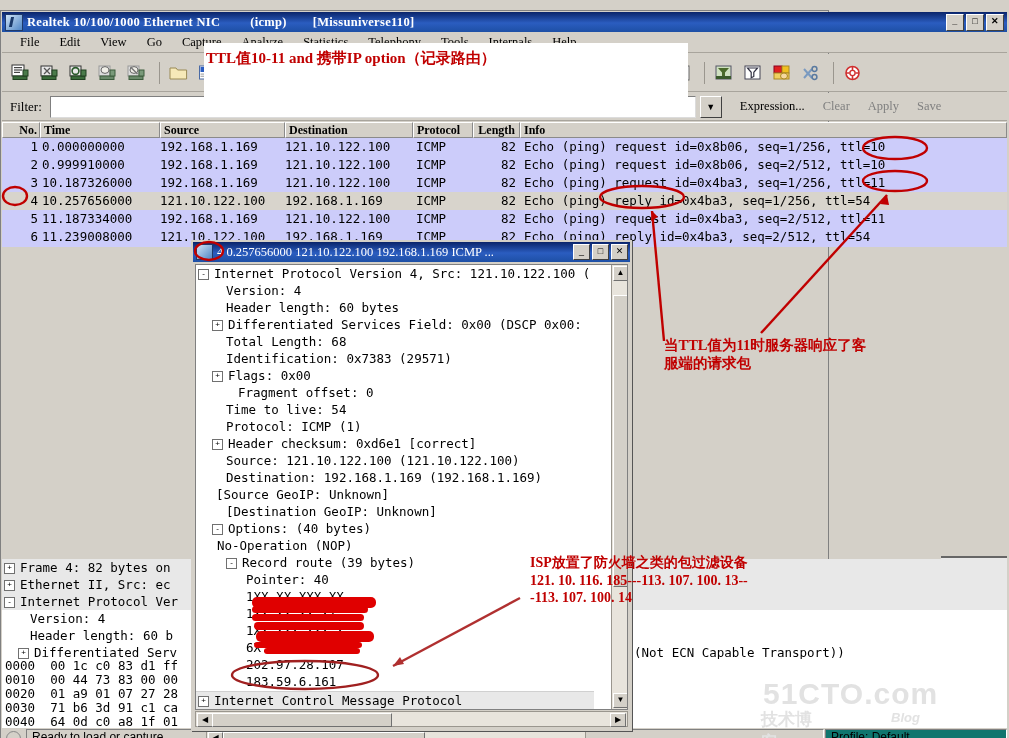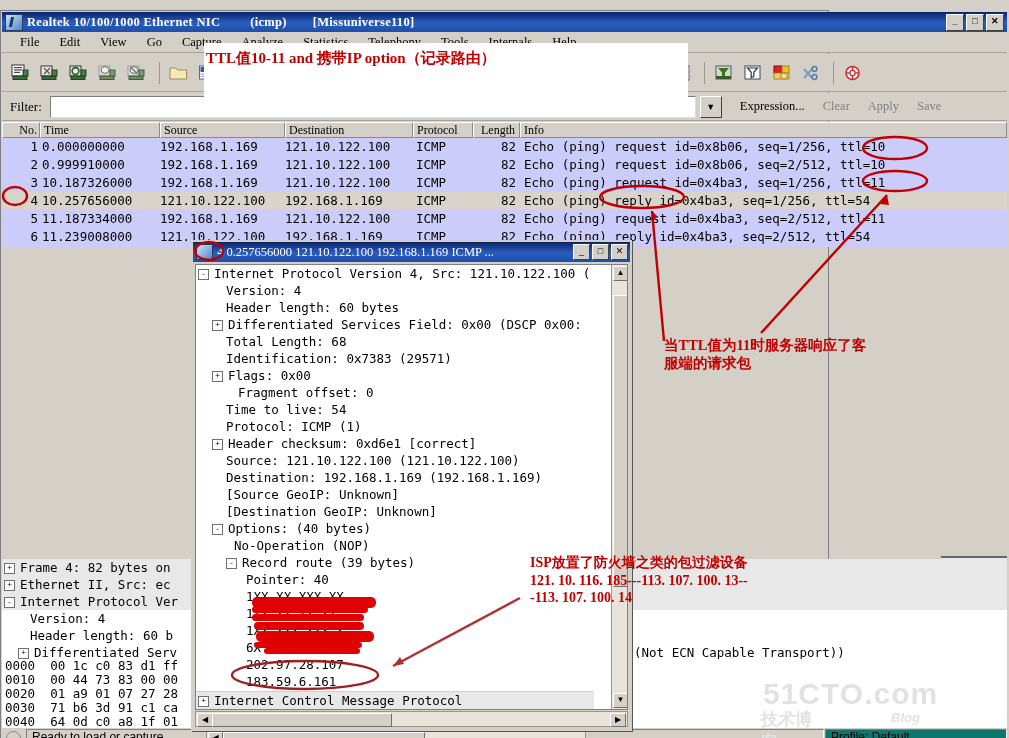--- a/index.html
+++ b/index.html
@@ -64,21 +64,21 @@
      margin-left:18px;white-space:nowrap;}
   .fbtn.act{color:#000;}
 
   
   .plist{position:absolute;left:1px;top:111px;width:1005px;height:125px;
      background:#fff;overflow:hidden;}
   .phead{display:flex;height:16px;background:#d4d0c8;
      font-family:"Liberation Serif",serif;font-size:12px;}
   .phead div{border-right:1px solid #8a8a8a;border-bottom:1px solid #8a8a8a;
      border-top:1px solid #fff;border-left:1px solid #fff;
-     padding-left:3px;box-sizing:border-box;overflow:hidden;white-space:nowrap;}
+     padding-left:3px;box-sizing:border-box;overflow:hidden;white-space:nowrap;font-weight:bold;}
   .prow{display:flex;height:18px;line-height:18px;
      font-family:"DejaVu Sans Mono",monospace;font-size:12.5px;
      background:#ccccfa;color:#000;white-space:nowrap;}
   .prow.sel{background:#d8d4cc;}
   .c-no{width:38px;text-align:right;box-sizing:border-box;padding-right:2px;}
   .c-time{width:120px;box-sizing:border-box;padding-left:2px;}
   .c-src{width:125px;box-sizing:border-box;}
   .c-dst{width:128px;box-sizing:border-box;}
   .c-proto{width:60px;box-sizing:border-box;padding-left:3px;}
   .c-len{width:47px;text-align:right;box-sizing:border-box;padding-right:4px;}
@@ -576,24 +576,24 @@
         <div class="tline" style="padding-left:16px"><span class="exp">+</span><span>Differentiated Services Field: 0x00 (DSCP 0x00:</span></div>
         <div class="tline" style="padding-left:30px"><span>Total Length: 68</span></div>
         <div class="tline" style="padding-left:30px"><span>Identification: 0x7383 (29571)</span></div>
         <div class="tline" style="padding-left:16px"><span class="exp">+</span><span>Flags: 0x00</span></div>
         <div class="tline" style="padding-left:42px"><span>Fragment offset: 0</span></div>
         <div class="tline" style="padding-left:30px"><span>Time to live: 54</span></div>
         <div class="tline" style="padding-left:30px"><span>Protocol: ICMP (1)</span></div>
         <div class="tline" style="padding-left:16px"><span class="exp">+</span><span>Header checksum: 0xd6e1 [correct]</span></div>
         <div class="tline" style="padding-left:30px"><span>Source: 121.10.122.100 (121.10.122.100)</span></div>
         <div class="tline" style="padding-left:30px"><span>Destination: 192.168.1.169 (192.168.1.169)</span></div>
-        <div class="tline" style="padding-left:30px"><span>[Source GeoIP: Unknown]</span></div>
+        <div class="tline" style="padding-left:20px"><span>[Source GeoIP: Unknown]</span></div>
         <div class="tline" style="padding-left:30px"><span>[Destination GeoIP: Unknown]</span></div>
         <div class="tline" style="padding-left:16px"><span class="exp">-</span><span>Options: (40 bytes)</span></div>
-        <div class="tline" style="padding-left:38px"><span>No-Operation (NOP)</span></div>
+        <div class="tline" style="padding-left:21px"><span>No-Operation (NOP)</span></div>
         <div class="tline" style="padding-left:30px"><span class="exp">-</span><span>Record route (39 bytes)</span></div>
         <div class="tline" style="padding-left:50px"><span>Pointer: 40</span></div>
         <div class="tline" style="padding-left:50px"><span>1XX.XX.XXX.XX</span></div>
         <div class="tline" style="padding-left:50px"><span>1XX.XX.XX.X1</span></div>
         <div class="tline" style="padding-left:50px"><span>1XX.XXX.XXX.X</span></div>
         <div class="tline" style="padding-left:50px"><span>6X.XX.XXX.X2</span></div>
         <div class="tline" style="padding-left:50px"><span>202.97.28.107</span></div>
         <div class="tline" style="padding-left:50px"><span>183.59.6.161</span></div>
         <div class="tline" style="padding-left:50px"><span>113.107.100.13</span></div>
         <div class="tline" style="padding-left:50px"><span>192.168.31.1</span></div>

